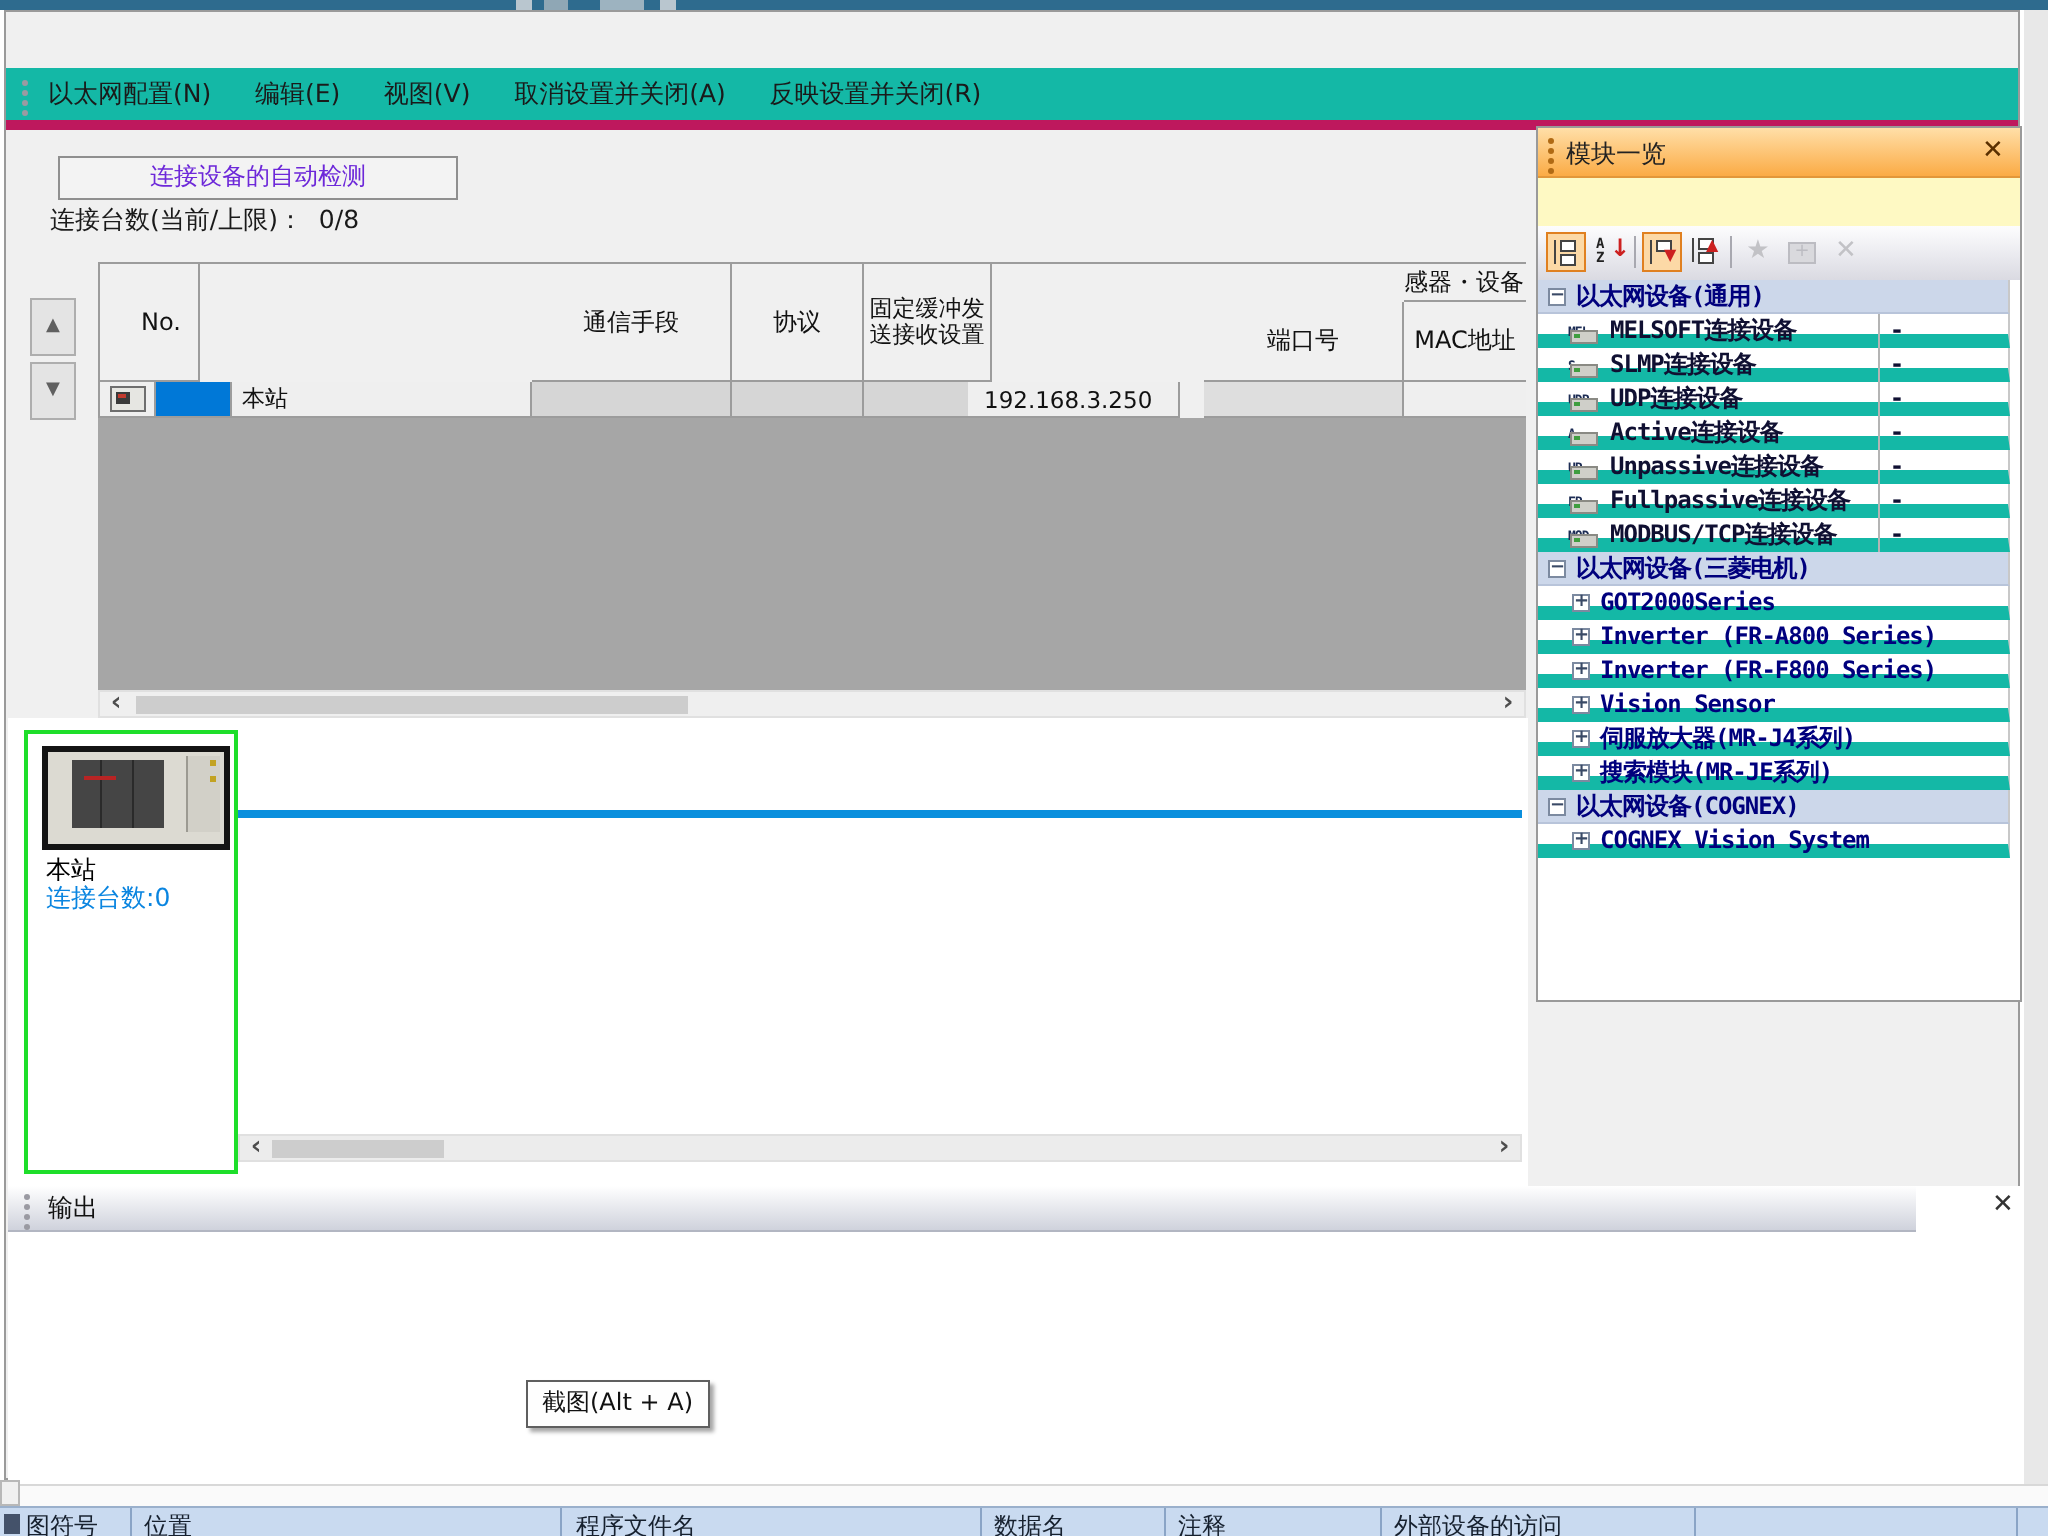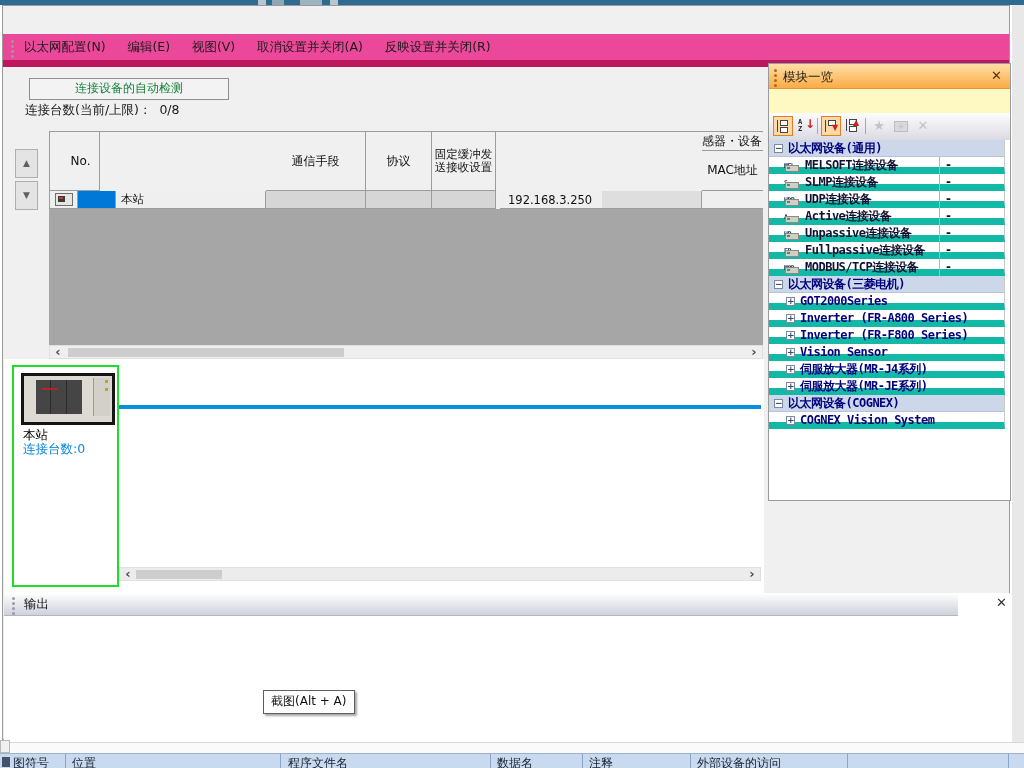--- a/index.html
+++ b/index.html
@@ -26,30 +26,30 @@
   #btn-close{font-size:14px;color:#444}
 
   
   #app-icon{left:10px;top:6px;width:17px;height:15px}
   #app-icon .a{position:absolute;left:0;top:0;width:7px;height:6px;background:#c23a2e}
   #app-icon .b{position:absolute;left:9px;top:2px;width:7px;height:6px;border:1px solid #777;background:#dedede}
   #app-icon .c{position:absolute;left:2px;top:7px;width:2px;height:7px;background:#8a4a42}
   #app-icon .d{position:absolute;left:2px;top:12px;width:12px;height:2px;background:#9a9a9a}
 
   
-  #menubar{left:0;top:28px;width:1006px;height:26px;background:#ec4899;border-bottom:7px solid #be185d}
+  #menubar{left:0;top:28px;width:1006px;height:26px;background:#14b8a6;border-bottom:5px solid #be185d}
   .grip{width:3px}
   .grip i{display:block;width:3px;height:3px;border-radius:50%;background:#9a9aa2;margin:0 0 2px 0}
   #menubar .grip{position:absolute;left:8px;top:6px}
   .menu-item{display:inline-block;padding:5px 9px 0 9px;height:21px;color:#1a1a1a;font-size:12.5px}
   #menu-items{position:absolute;left:12px;top:0}
 
   
   #auto-detect{left:26px;top:72px;width:198px;height:20px;background:#f3f3f3;border:1px solid #8f8f8f;
-               text-align:center;line-height:19px;font-size:12px;color:#15803d}
+               text-align:center;line-height:19px;font-size:12px;color:#6d28d9}
   #conn-count{left:22px;top:96px;font-size:12.5px}
 
   
   .mv-btn{left:12px;width:21px;height:27px;background:#e4e4e4;border:1px solid #aeaeae;text-align:center;color:#606060;font-size:9px;line-height:26px}
 
   
   #grid{left:46px;top:125px;width:713px;height:77px;background:#f0f0f0;border-top:1px solid #9c9c9c;border-left:1px solid #9c9c9c;box-sizing:content-box}
   .cell{position:absolute;border-right:1px solid #9c9c9c;border-bottom:1px solid #9c9c9c;box-sizing:border-box;
         display:flex;align-items:center;justify-content:center;text-align:center;font-size:12px;color:#111;overflow:hidden;white-space:nowrap}
   .hdr{background:#f0f0f0}
@@ -198,34 +198,35 @@
     <div class="cell hdr" style="left:12px;top:0;width:38px;height:59px">No.</div>
     <div class="cell hdr" style="left:216px;top:0;width:100px;height:59px">通信手段</div>
     <div class="cell hdr" style="left:316px;top:0;width:66px;height:59px">协议</div>
     <div class="cell hdr two-line" style="left:382px;top:0;width:64px;height:59px">
       <span><span>固定缓冲发</span><br>
       <span>送接收设置</span></span>
     </div>
 
     <div class="cell hdr" style="left:652px;top:0;width:61px;height:19px;justify-content:flex-start;border-right:none">感器・设备</div>
 
+    <div class="cell hdr" style="left:552px;top:19px;width:100px;height:40px">端口号</div>
     <div class="cell hdr" style="left:652px;top:19px;width:61px;height:40px;border-right:none">MAC地址</div>
 
     <div class="cell row-cell c-lt" style="left:0;top:59px;width:28px;height:18px">
       <span class="plc-mini">
           <i></i>
           <b></b>
         </span>
     </div>
     <div class="cell row-cell" id="row-sel" style="left:28px;top:59px;width:38px;height:18px"></div>
     <div class="cell row-cell c-lt" style="left:66px;top:59px;width:150px;height:18px;justify-content:flex-start;padding-left:5px">本站</div>
     <div class="cell row-cell c-dis" style="left:216px;top:59px;width:100px;height:18px"></div>
     <div class="cell row-cell c-dis" style="left:316px;top:59px;width:66px;height:18px"></div>
     <div class="cell row-cell c-dis" style="left:382px;top:59px;width:64px;height:18px"></div>
-    <div class="cell row-cell c-lt" style="left:450px;top:59px;width:106px;height:18px;justify-content:flex-start;padding-left:8px">192.168.3.250</div>
+    <div class="cell row-cell c-lt" style="left:434px;top:59px;width:106px;height:18px;justify-content:flex-start;padding-left:8px">192.168.3.250</div>
     <div class="cell row-cell" style="left:552px;top:59px;width:100px;height:18px;background:#dedede"></div>
     <div class="cell row-cell c-lt" style="left:652px;top:59px;width:61px;height:18px;border-right:none"></div>
   </div>
   <div class="abs" id="grid-filler"></div>
 
   <div class="abs hscroll" style="left:46px;top:339px;width:714px">
     <span class="sarrow" style="left:2px">‹</span>
     <span class="hthumb" style="left:18px;width:276px"></span>
     <span class="sarrow" style="right:2px">›</span>
   </div>
@@ -397,21 +398,21 @@
       <div class="trow sub">
         <span class="pmbox">+</span>
         <span class="tlabel">Vision Sensor</span>
       </div>
       <div class="trow sub">
         <span class="pmbox">+</span>
         <span class="tlabel">伺服放大器(MR-J4系列)</span>
       </div>
       <div class="trow sub">
         <span class="pmbox">+</span>
-        <span class="tlabel">伺服放大器(MR-JE系列)</span>
+        <span class="tlabel">搜索模块(MR-JE系列)</span>
       </div>
       <div class="trow hdr-row">
         <span class="pmbox">−</span>
         <span class="tlabel">以太网设备(COGNEX)</span>
       </div>
       <div class="trow sub">
         <span class="pmbox">+</span>
         <span class="tlabel">COGNEX Vision System</span>
       </div>
     </div>

